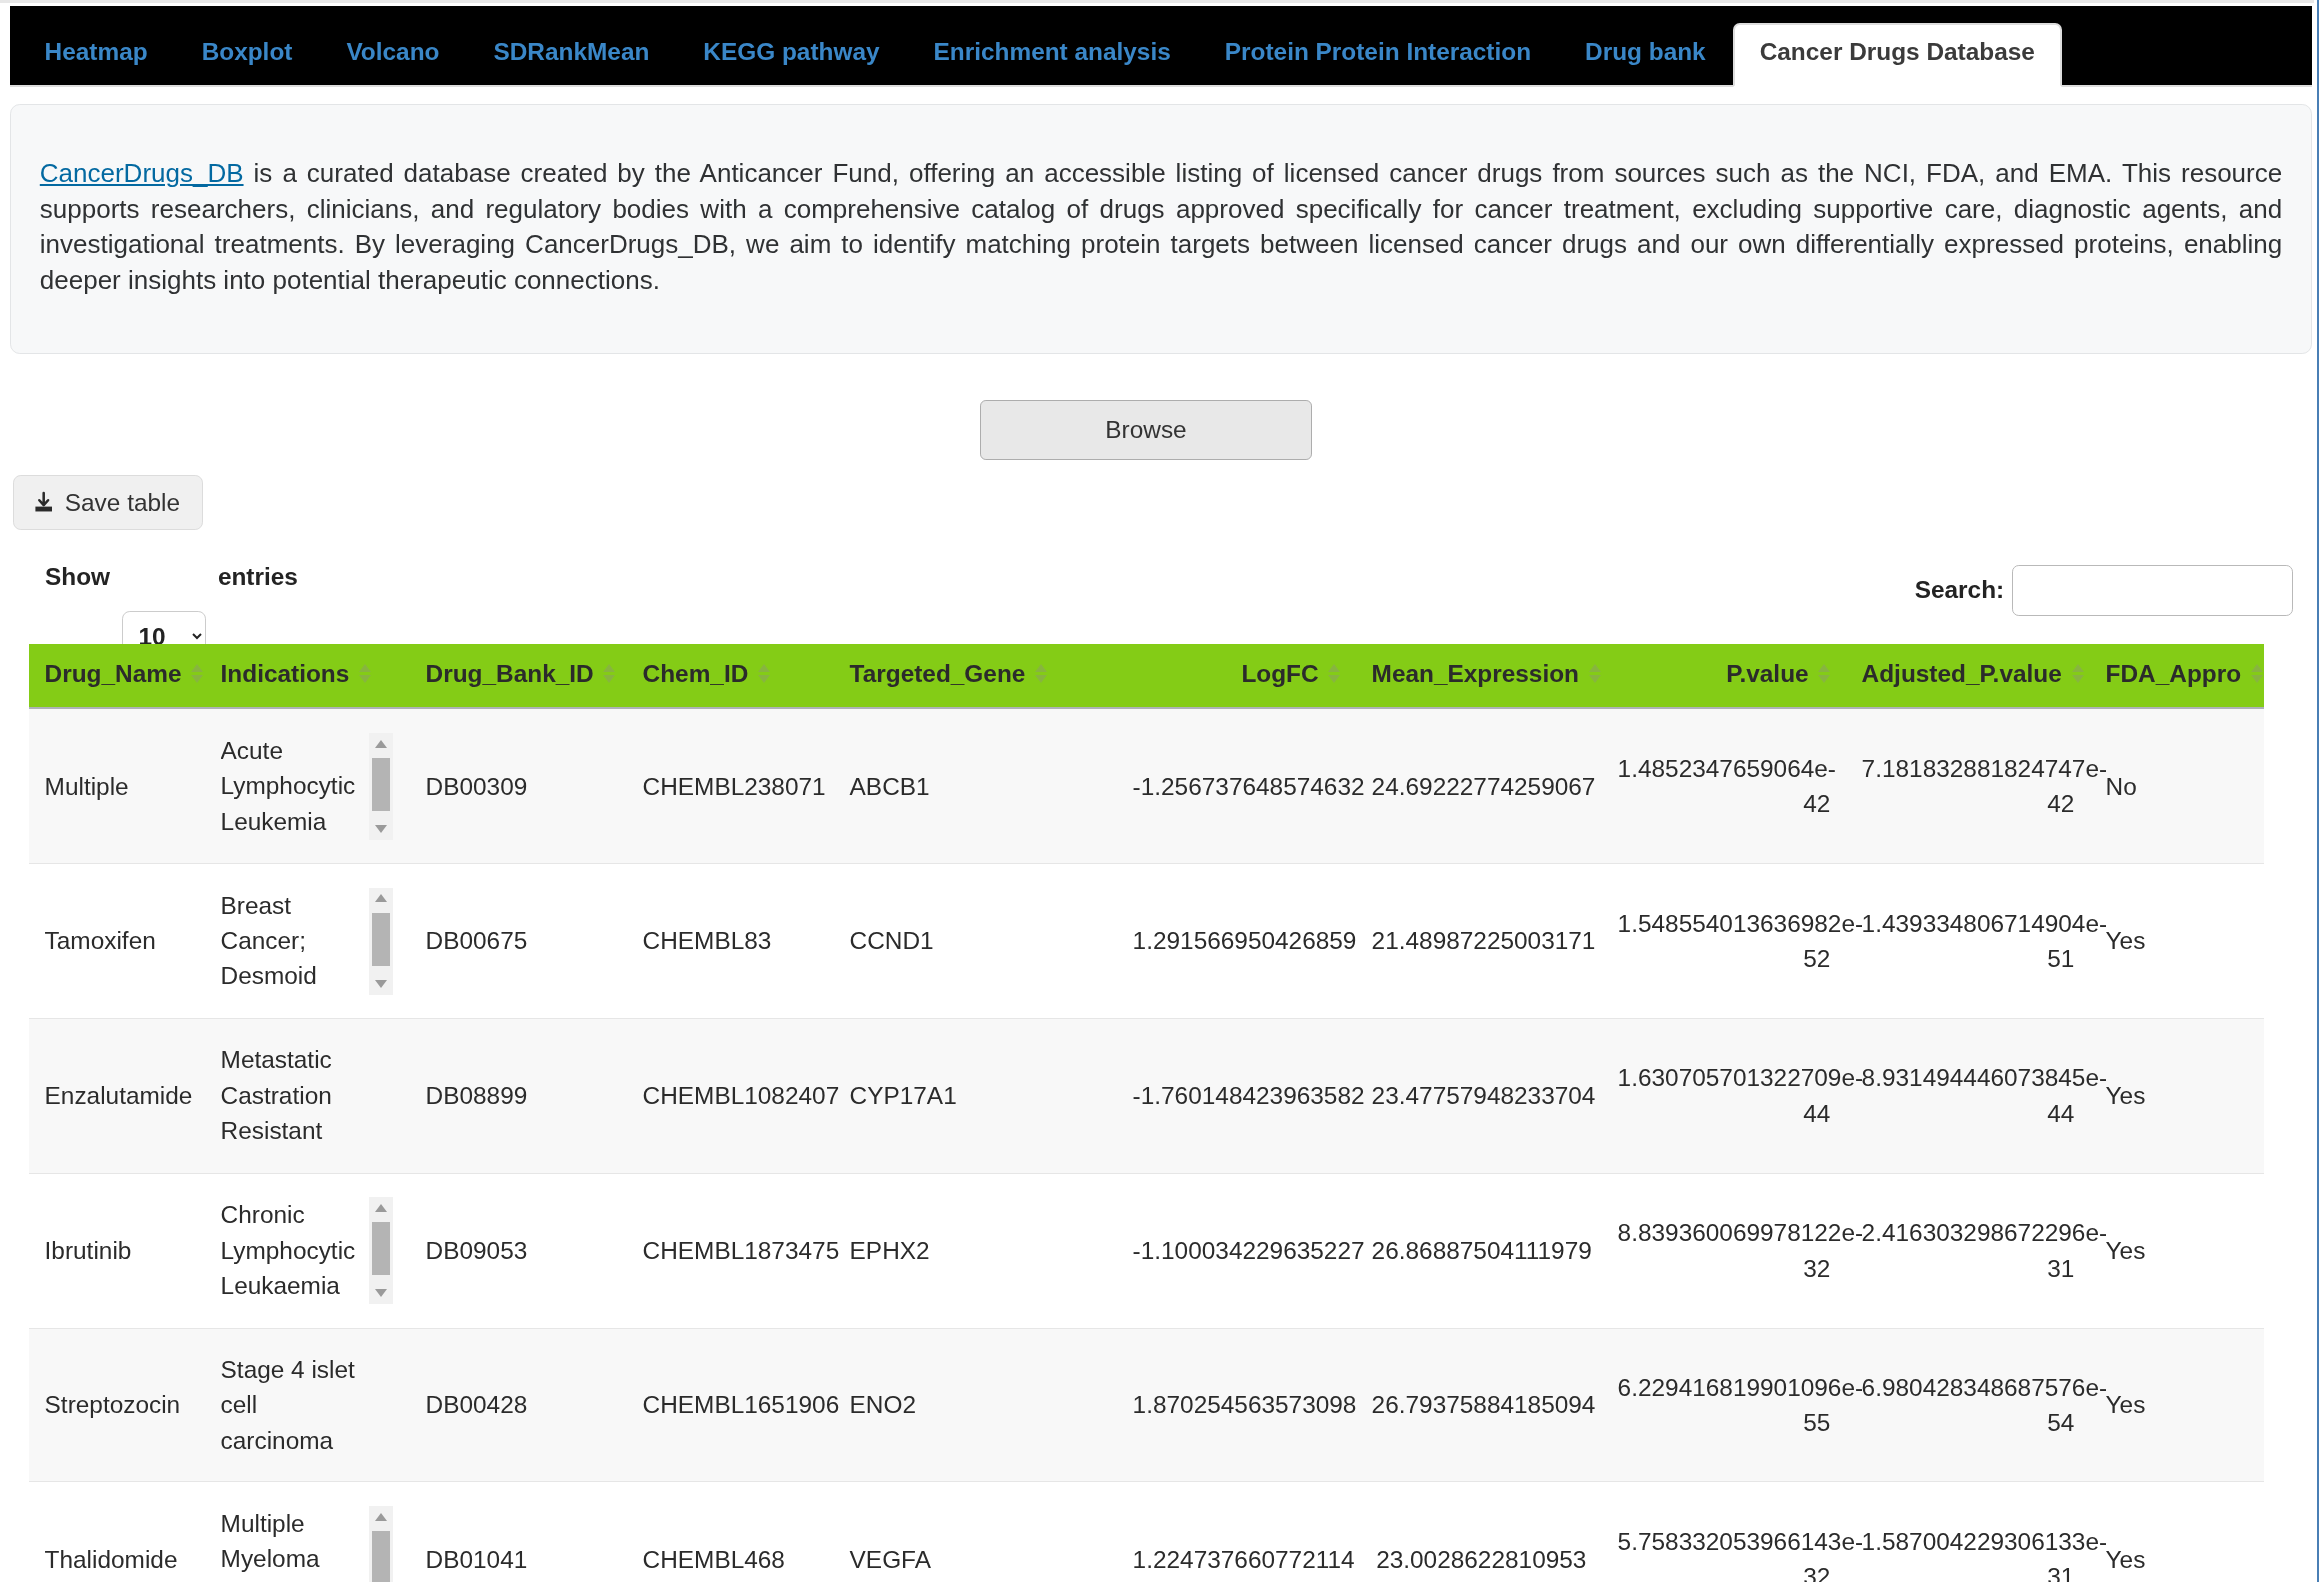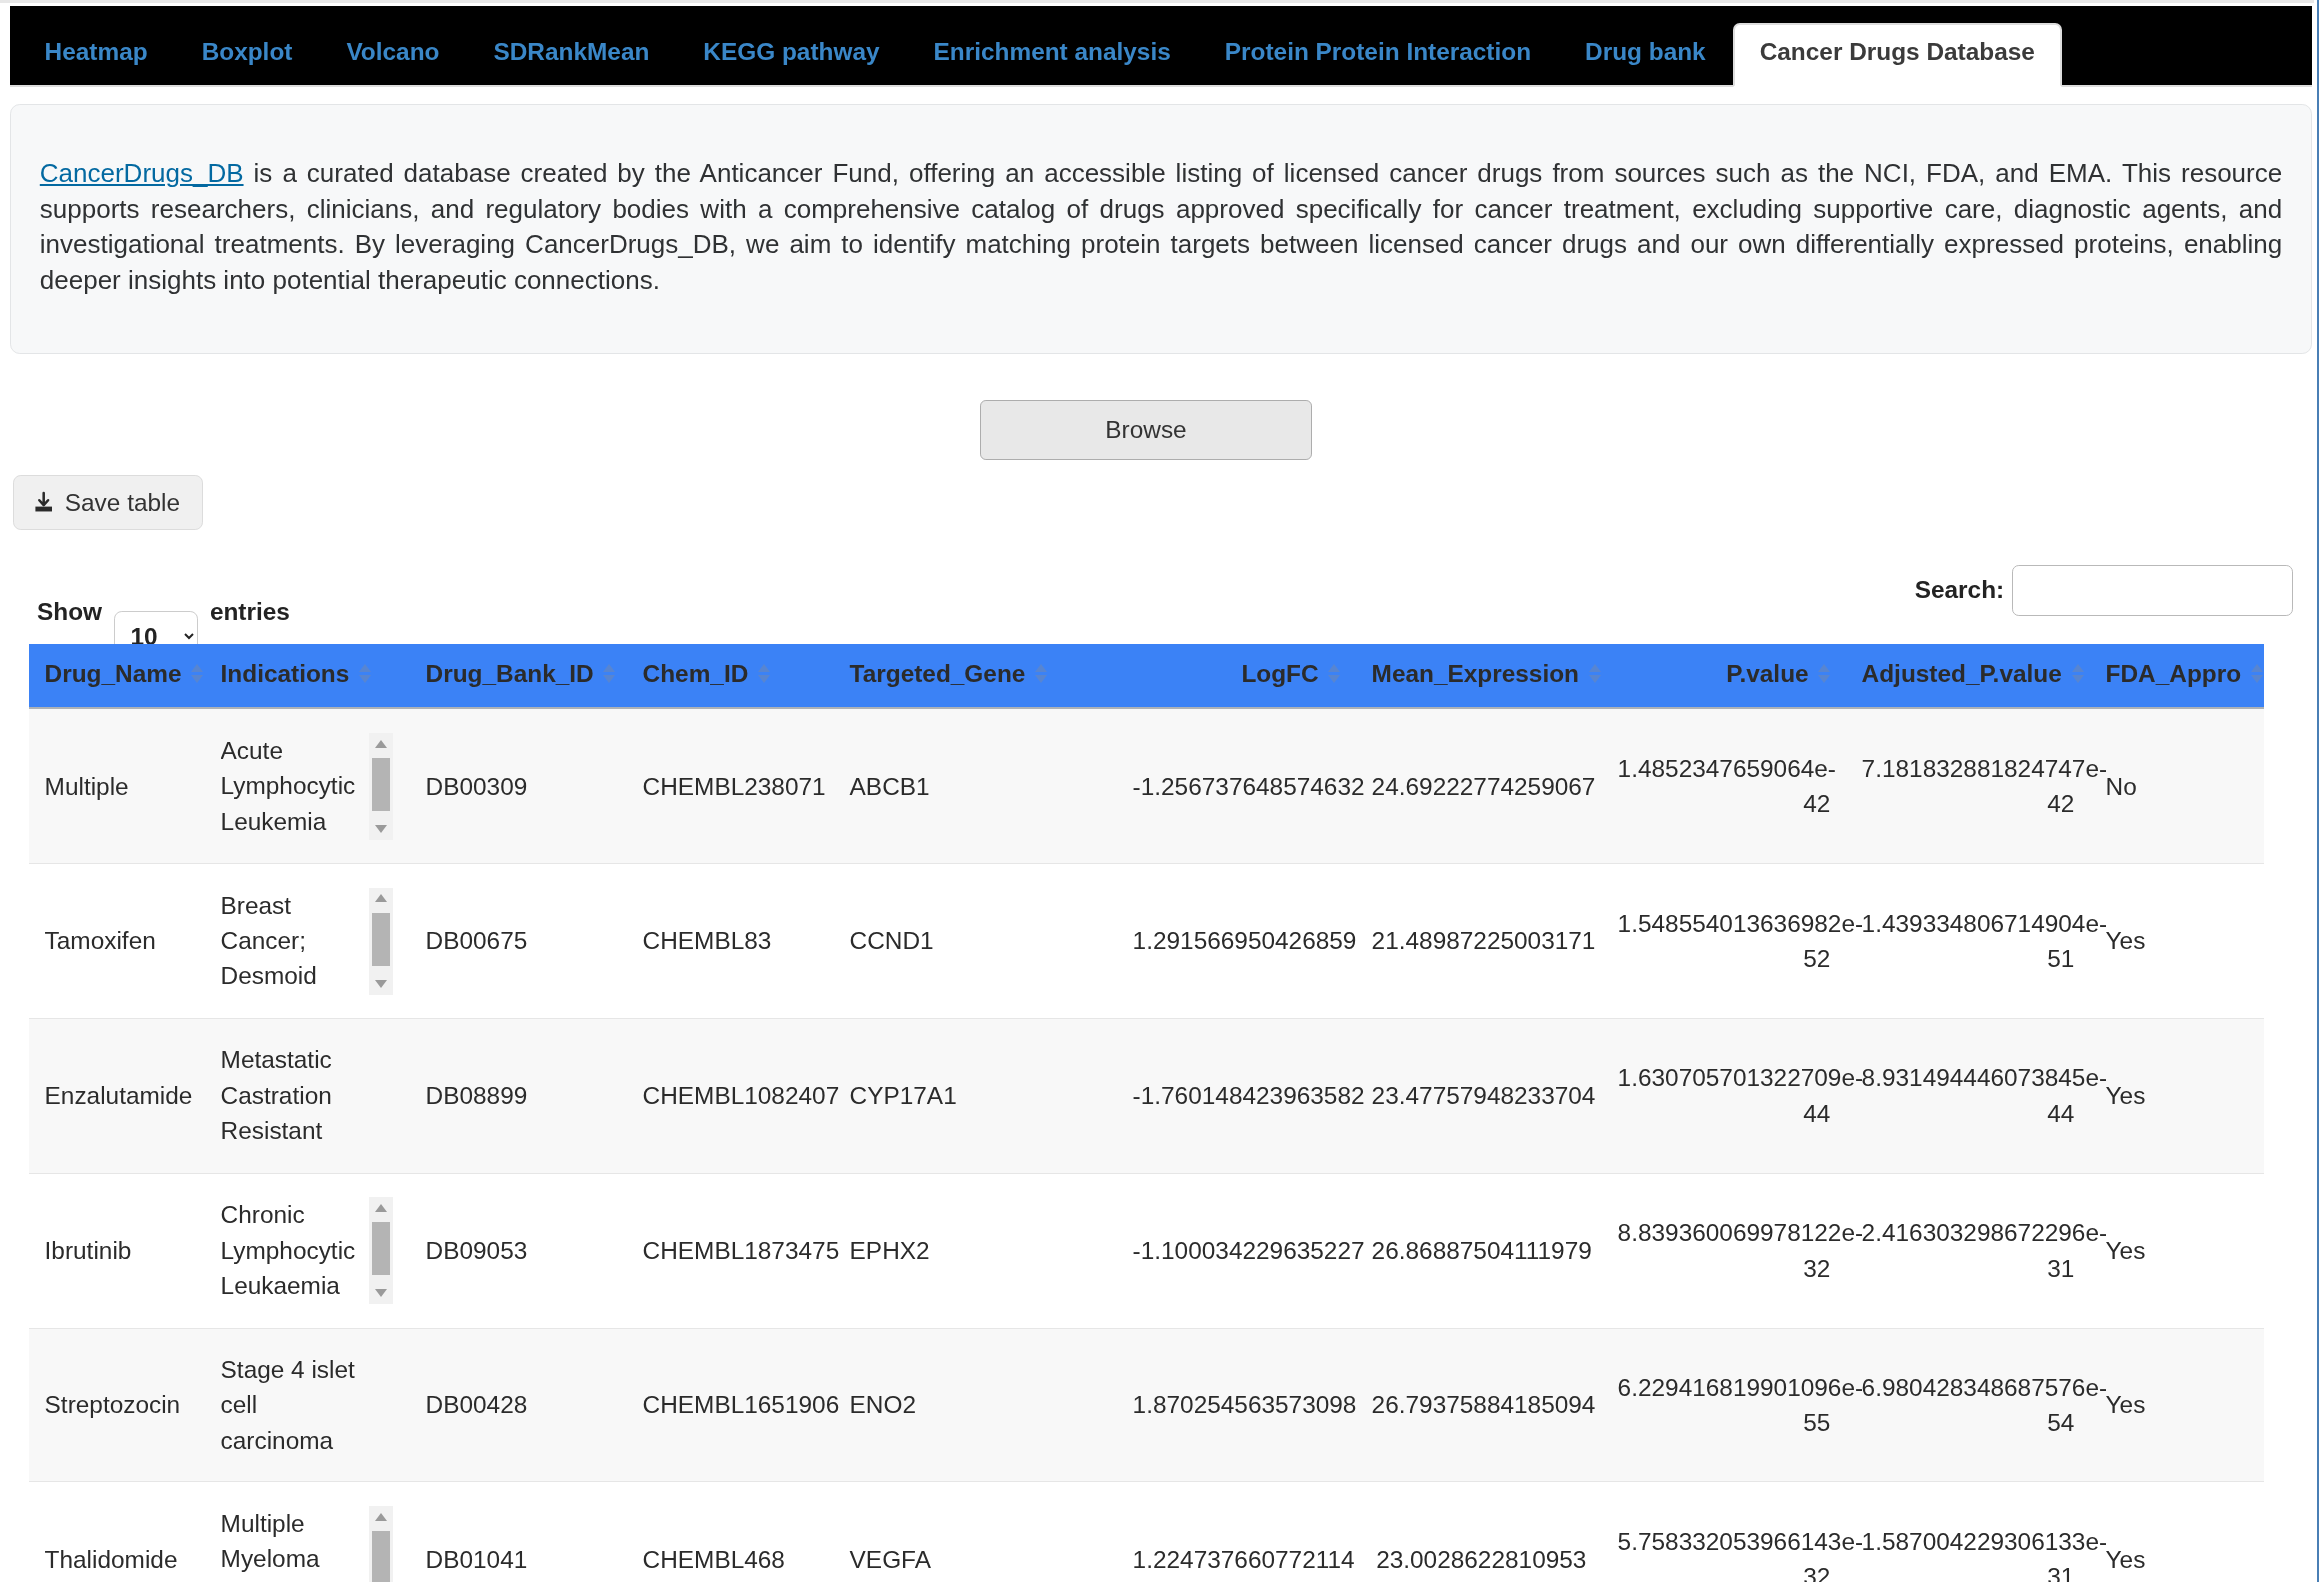--- a/index.html
+++ b/index.html
@@ -115,22 +115,22 @@
   }
   .dl-icon { display: inline-block; width: 23.4px; height: 23.4px; }
 
   
   .controls {
     position: relative;
     margin: 13.7px 29px 0 29px;
     height: 68px;
   }
   .show-group {
-    position: absolute; left: 8px; top: 0;
-    display: flex; align-items: center; gap: 11.7px;
+    position: absolute; left: 16px; top: 0;
+    display: flex; align-items: flex-start; gap: 11.7px;
     font-size: 24.4px; font-weight: bold; color: #232323;
   }
   .length-select {
     font-family: "Liberation Sans", sans-serif;
     font-size: 24.4px;
     font-weight: bold;
     color: #232323;
     padding: 7.8px 9.8px 7.8px 11.7px;
     border: 1px solid #cccccc;
     border-radius: 7.8px;
@@ -171,21 +171,21 @@
   table.dt thead th {
     border-bottom: 2px solid #adb2b7;
     padding: 15.6px 15.6px 19.5px 15.6px;
     font-weight: bold;
     color: #2b2b2b;
     font-size: 24.4px;
     vertical-align: bottom;
     white-space: nowrap;
     position: relative;
     cursor: pointer;
-    background: #3b82f6;
+    background: #84cc16;
   }
   th.left   { text-align: left; }
   th.right  { text-align: right; text-decoration: underline; }
   .th-inner { display: inline-flex; align-items: center; gap: 9.8px; }
   .sort-ico {
     display: inline-flex; flex-direction: column; gap: 2.9px;
     opacity: 0.35;
   }
   .sort-ico i {
     display: block; width: 0; height: 0;

